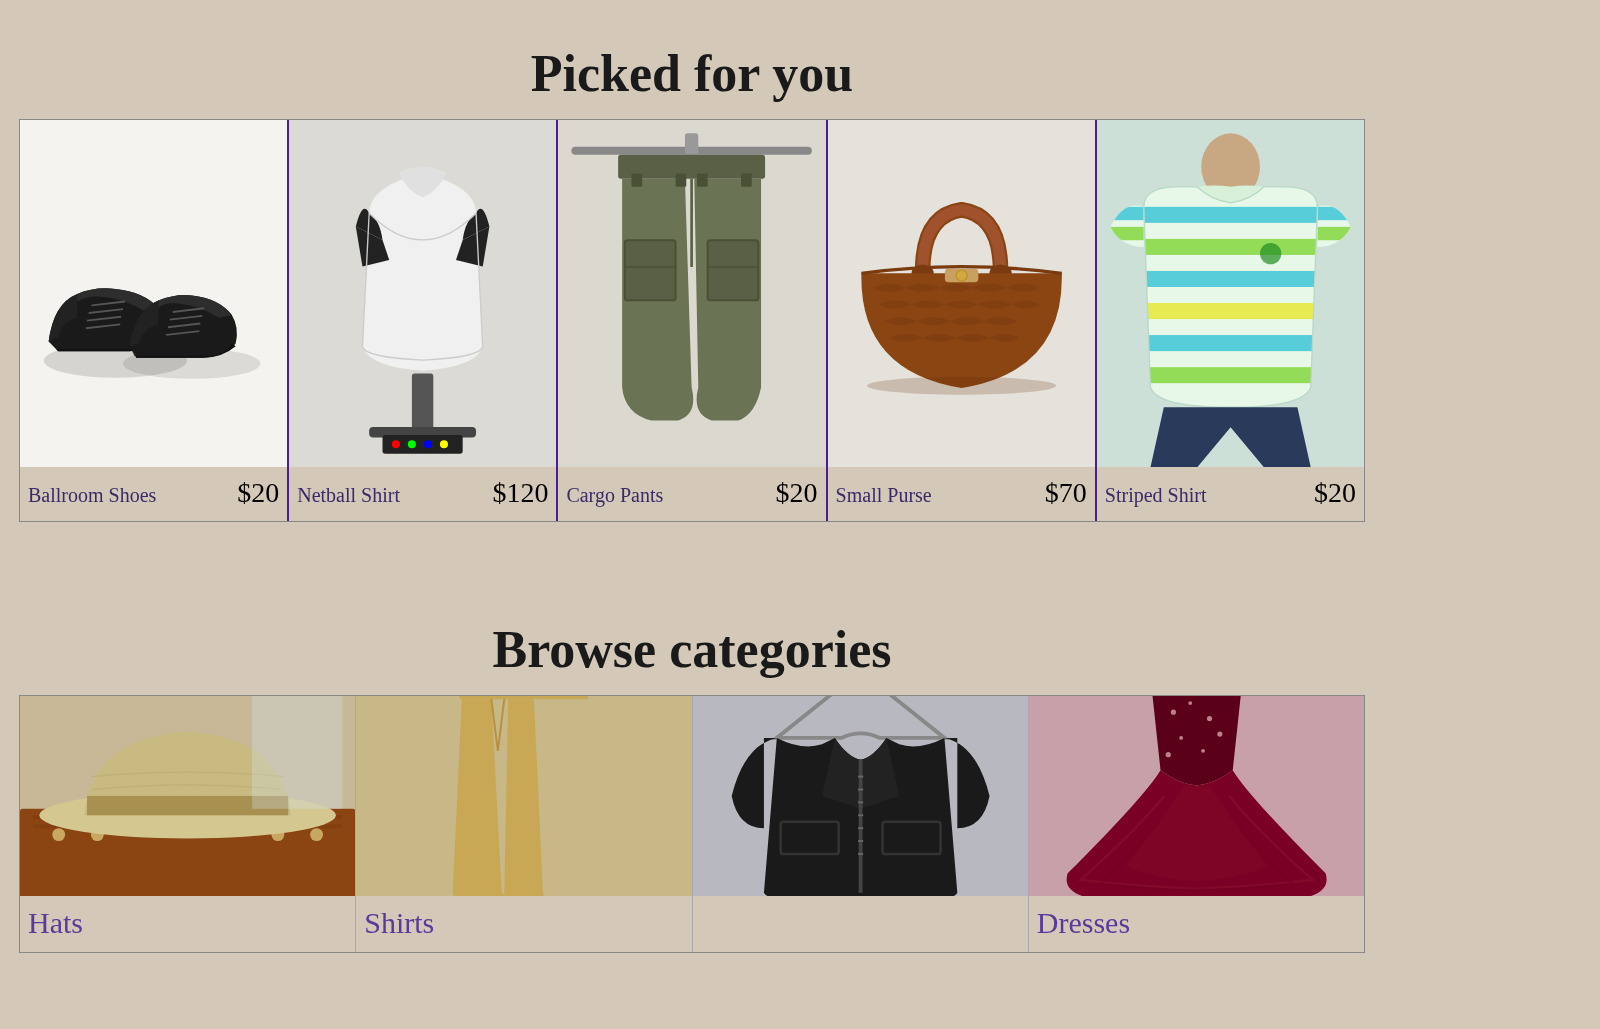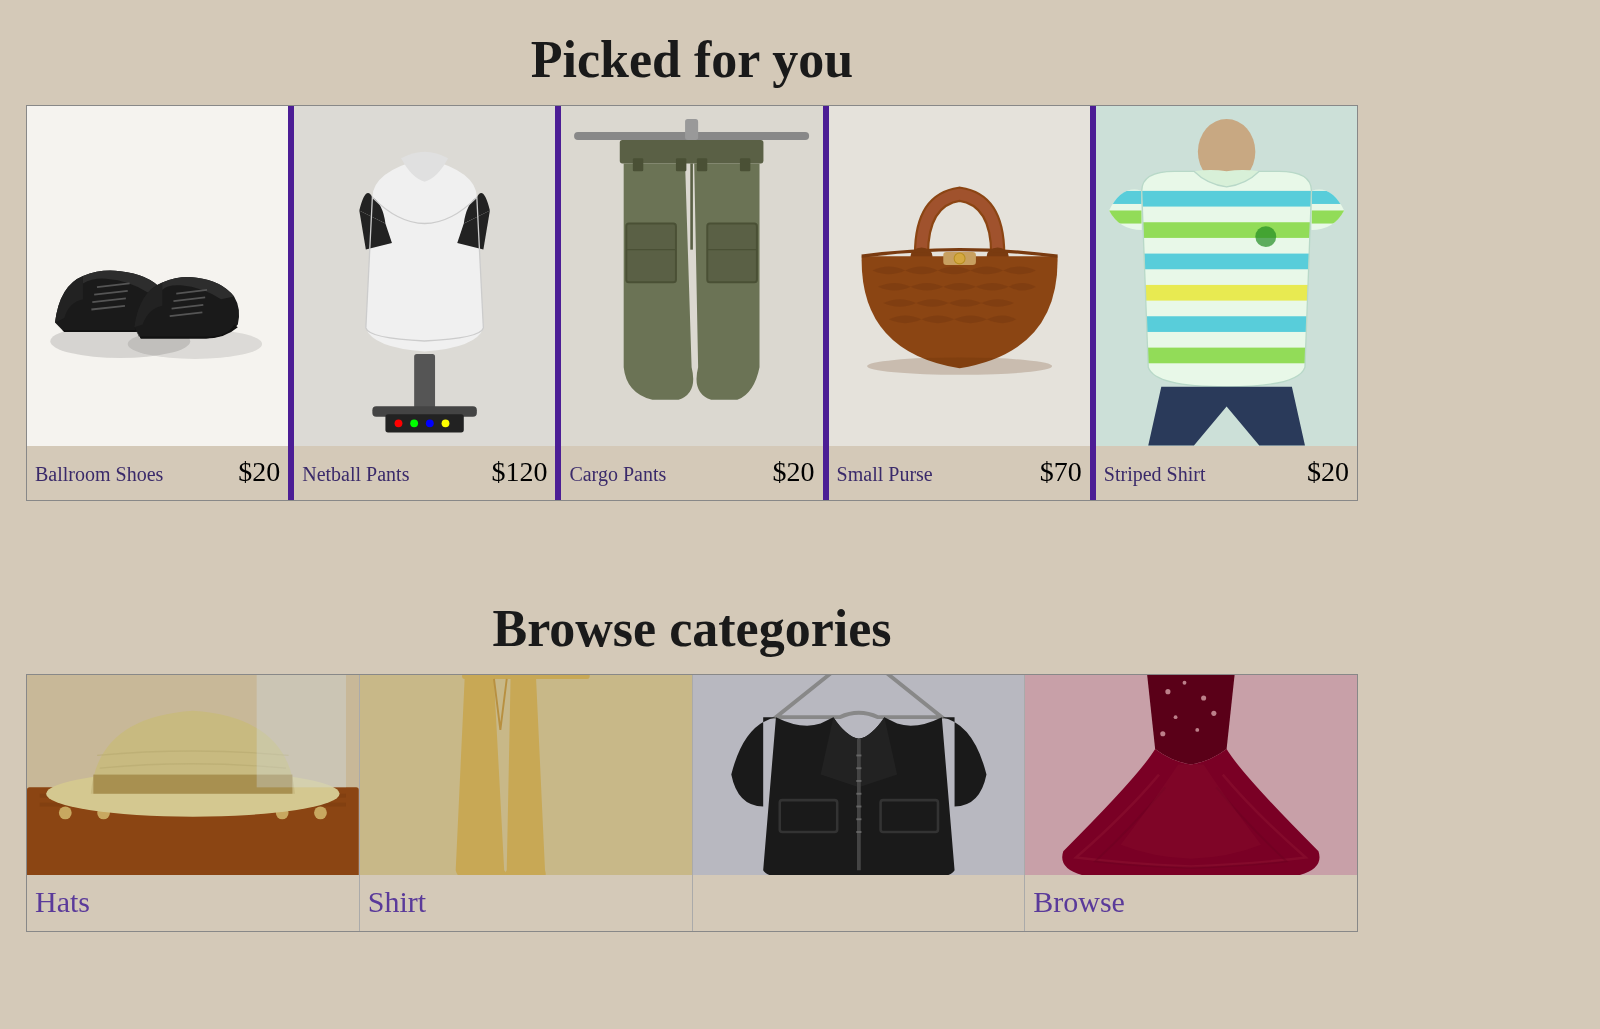--- a/index.html
+++ b/index.html
@@ -6,21 +6,22 @@
 
     body {
       background-color: #d4c9b8;
       font-family: Georgia, 'Times New Roman', serif;
       min-height: 1029px;
       width: 1600px;
     }
 
     .page-wrapper {
       width: 1384px;
-      padding: 12px;
+      padding: 5px;
+      margin-top: 21px;
     }
 
     
     .section-title {
       text-align: center;
       font-size: 52px;
       font-weight: 700;
       color: #1a1a1a;
       padding: 18px 0 16px 0;
     }
@@ -34,21 +35,21 @@
       border: 1px solid #888;
       display: flex;
       flex-direction: row;
       width: 100%;
     }
 
     .product-card {
       flex: 1;
       display: flex;
       flex-direction: column;
-      border-right: 6px solid #4c1d95;
+      border-right: 2px solid #4c1d95;
       cursor: pointer;
     }
     .product-card:last-child {
       border-right: none;
       text-align: right;
     }
 
     .product-image-area {
       width: 100%;
       height: 270px;
@@ -245,21 +246,21 @@
             <path d="M60,60 Q55,50 50,70 L70,80 Q68,65 60,60 Z" fill="#222"></path>
             <path d="M50,70 L55,100 L75,95 L70,80 Z" fill="#222"></path>
 
             <path d="M140,60 Q145,50 150,70 L130,80 Q132,65 140,60 Z" fill="#222"></path>
             <path d="M150,70 L145,100 L125,95 L130,80 Z" fill="#222"></path>
 
             <path d="M60,60 L55,160 Q57,168 100,170 Q143,168 145,160 L140,60 Q120,80 100,80 Q80,80 60,60 Z" fill="none" stroke="#ccc" stroke-width="1"></path>
           </svg>
         </div>
         <div class="product-info">
-          <span class="product-name">Netball Pants</span>
+          <span class="product-name">Netball Shirt</span>
           <span class="product-price">$120</span>
         </div>
       </div>
 
       <div class="product-card">
         <div class="product-image-area cargo-container">
           <svg viewBox="0 0 200 260" xmlns="http://www.w3.org/2000/svg">
 
             <rect x="10" y="20" width="180" height="6" fill="#888" rx="3"></rect>
             <rect x="95" y="10" width="10" height="16" fill="#999" rx="2"></rect>
@@ -445,21 +446,21 @@
             <rect x="118" y="5" width="24" height="14" fill="#c0a050" rx="1"></rect>
             <rect x="124" y="8" width="12" height="8" fill="#a08030" rx="1"></rect>
 
             <ellipse cx="92" cy="188" rx="20" ry="5" fill="#c8a855" opacity="0.5"></ellipse>
             <ellipse cx="130" cy="188" rx="20" ry="5" fill="#c8a855" opacity="0.5"></ellipse>
 
             <ellipse cx="92" cy="193" rx="22" ry="7" fill="#d4c8a8"></ellipse>
             <ellipse cx="130" cy="193" rx="22" ry="7" fill="#d4c8a8"></ellipse>
           </svg>
         </div>
-        <div class="category-label">Shirt</div>
+        <div class="category-label">Shirts</div>
       </div>
 
       <div class="category-card">
         <div class="category-image-area cat-jackets">
           <svg viewBox="0 0 260 200" xmlns="http://www.w3.org/2000/svg">
 
             <path d="M115,15 Q130,8 145,15 L195,55 L145,55 Q130,48 115,55 L65,55 Z" fill="none" stroke="#888" stroke-width="3"></path>
             <circle cx="130" cy="12" r="5" fill="#888"></circle>
             <line x1="130" y1="5" x2="130" y2="15" stroke="#777" stroke-width="3"></line>
 
@@ -505,20 +506,20 @@
             <circle cx="108" cy="68" r="2" fill="#d4a0a8" opacity="0.8"></circle>
 
             <path d="M102,80 Q90,100 30,160 Q25,175 50,180 Q130,195 210,180 Q235,175 230,160 Q170,100 158,80 Q145,90 130,92 Q115,90 102,80 Z" fill="#7a0025"></path>
 
             <path d="M105,100 Q80,130 40,165 Q80,170 130,172 Q180,170 220,165 Q180,130 155,100" fill="none" stroke="#8a1030" stroke-width="2" opacity="0.6"></path>
             <path d="M110,110 Q85,140 55,168 Q90,172 130,173 Q170,172 205,168 Q175,140 150,110" fill="none" stroke="#6a0020" stroke-width="1.5" opacity="0.4"></path>
 
             <path d="M120,92 Q105,115 75,155 Q100,165 130,166 Q160,165 185,155 Q155,115 140,92" fill="#8a1030" opacity="0.3"></path>
           </svg>
         </div>
-        <div class="category-label">Browse</div>
+        <div class="category-label">Dresses</div>
       </div>
 
     </div>
   </div>
 
   <div class="bottom-spacer"></div>
 </div>
 
 </body></html>

